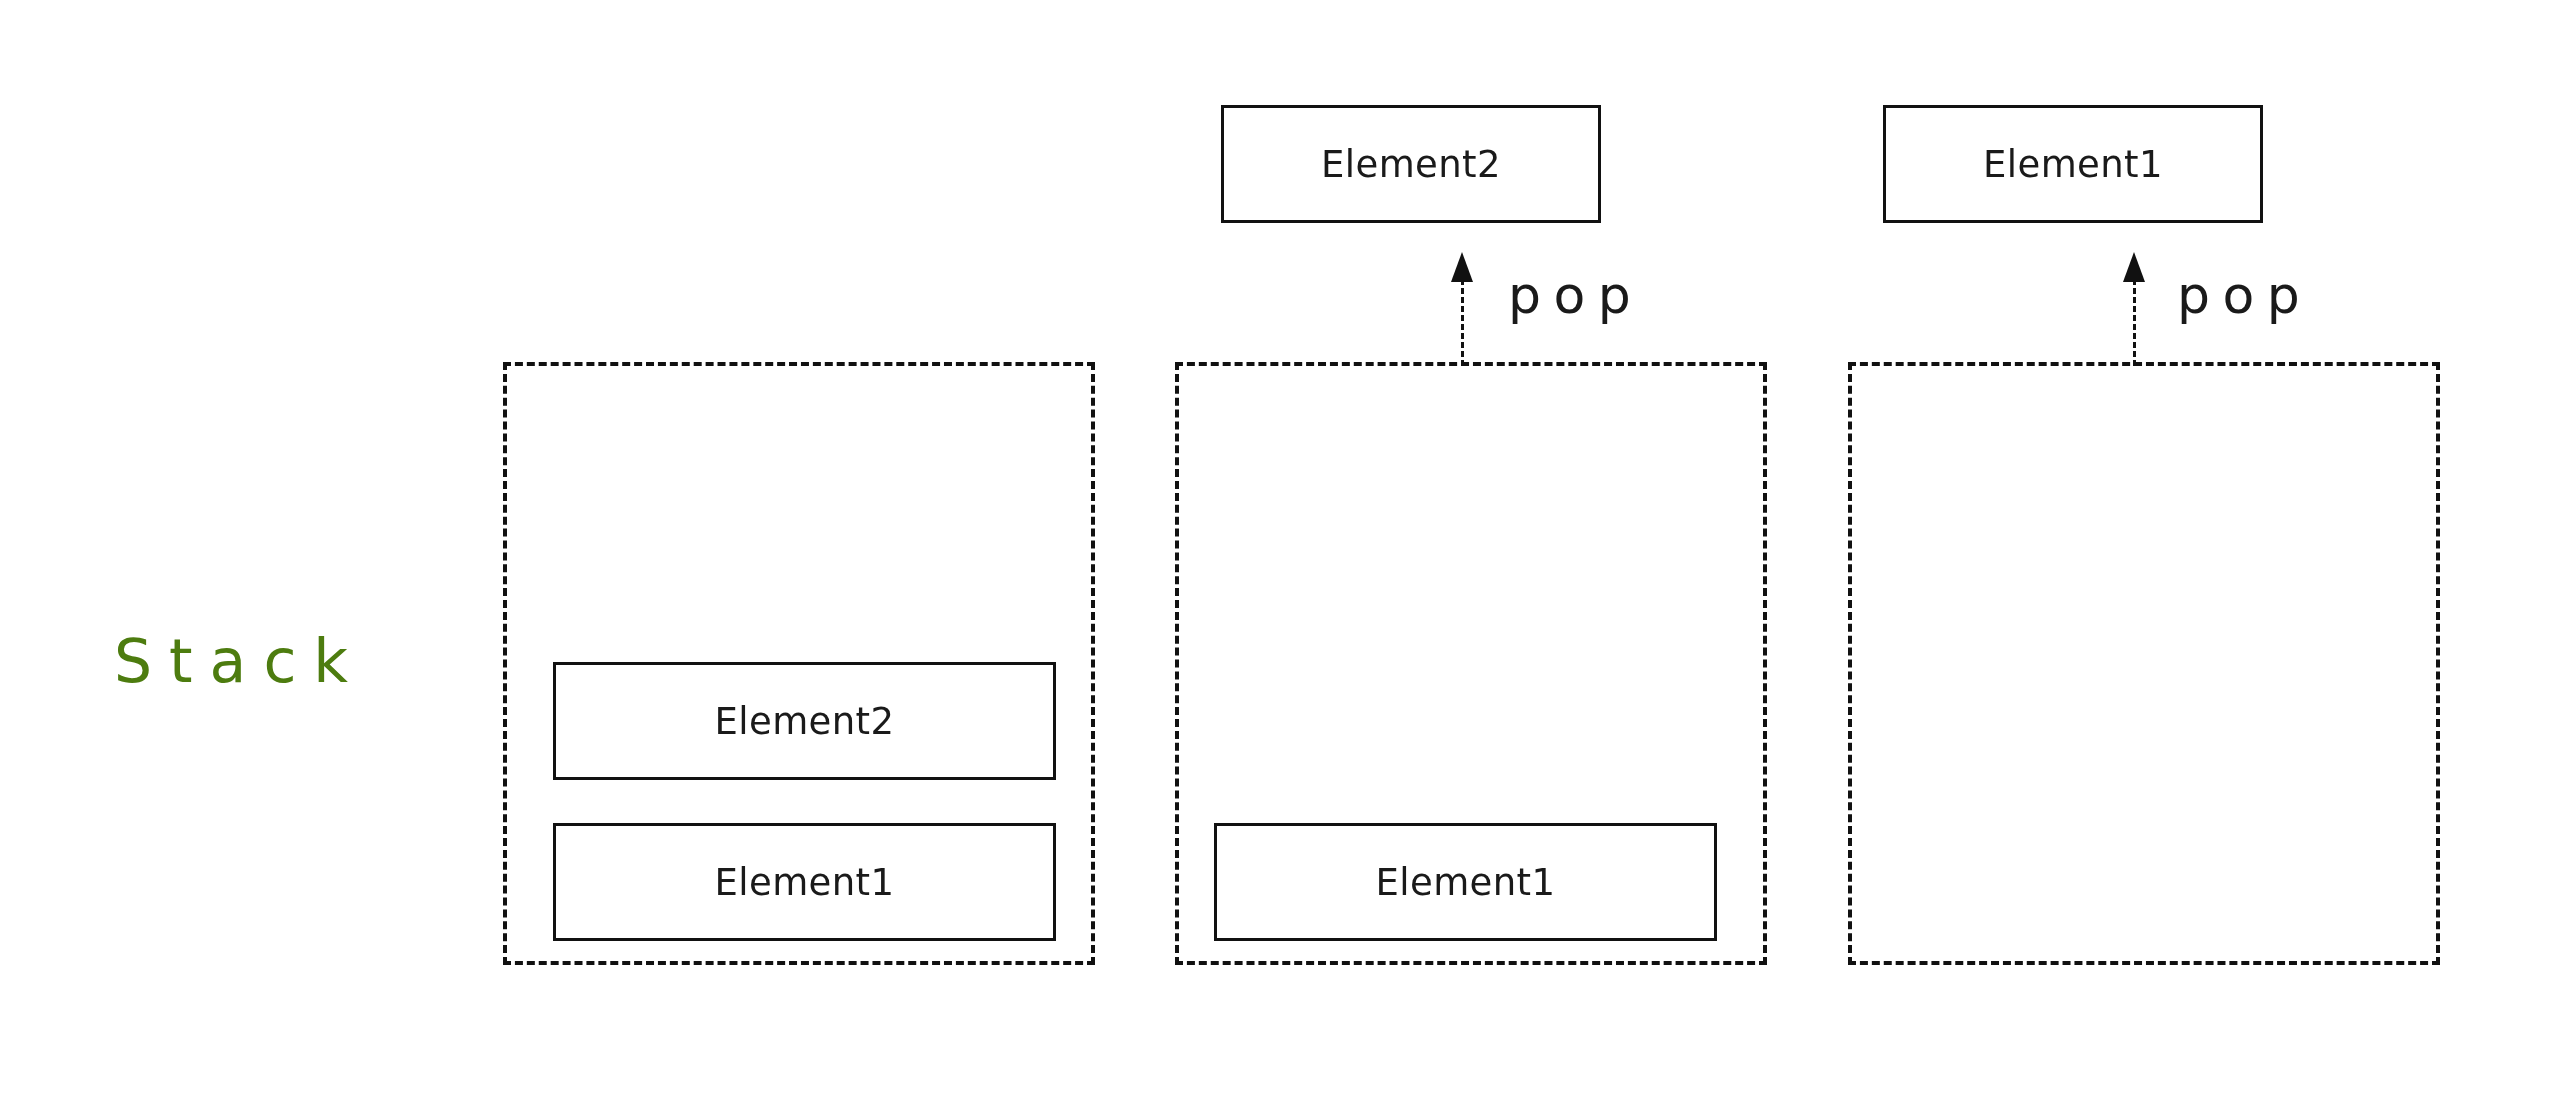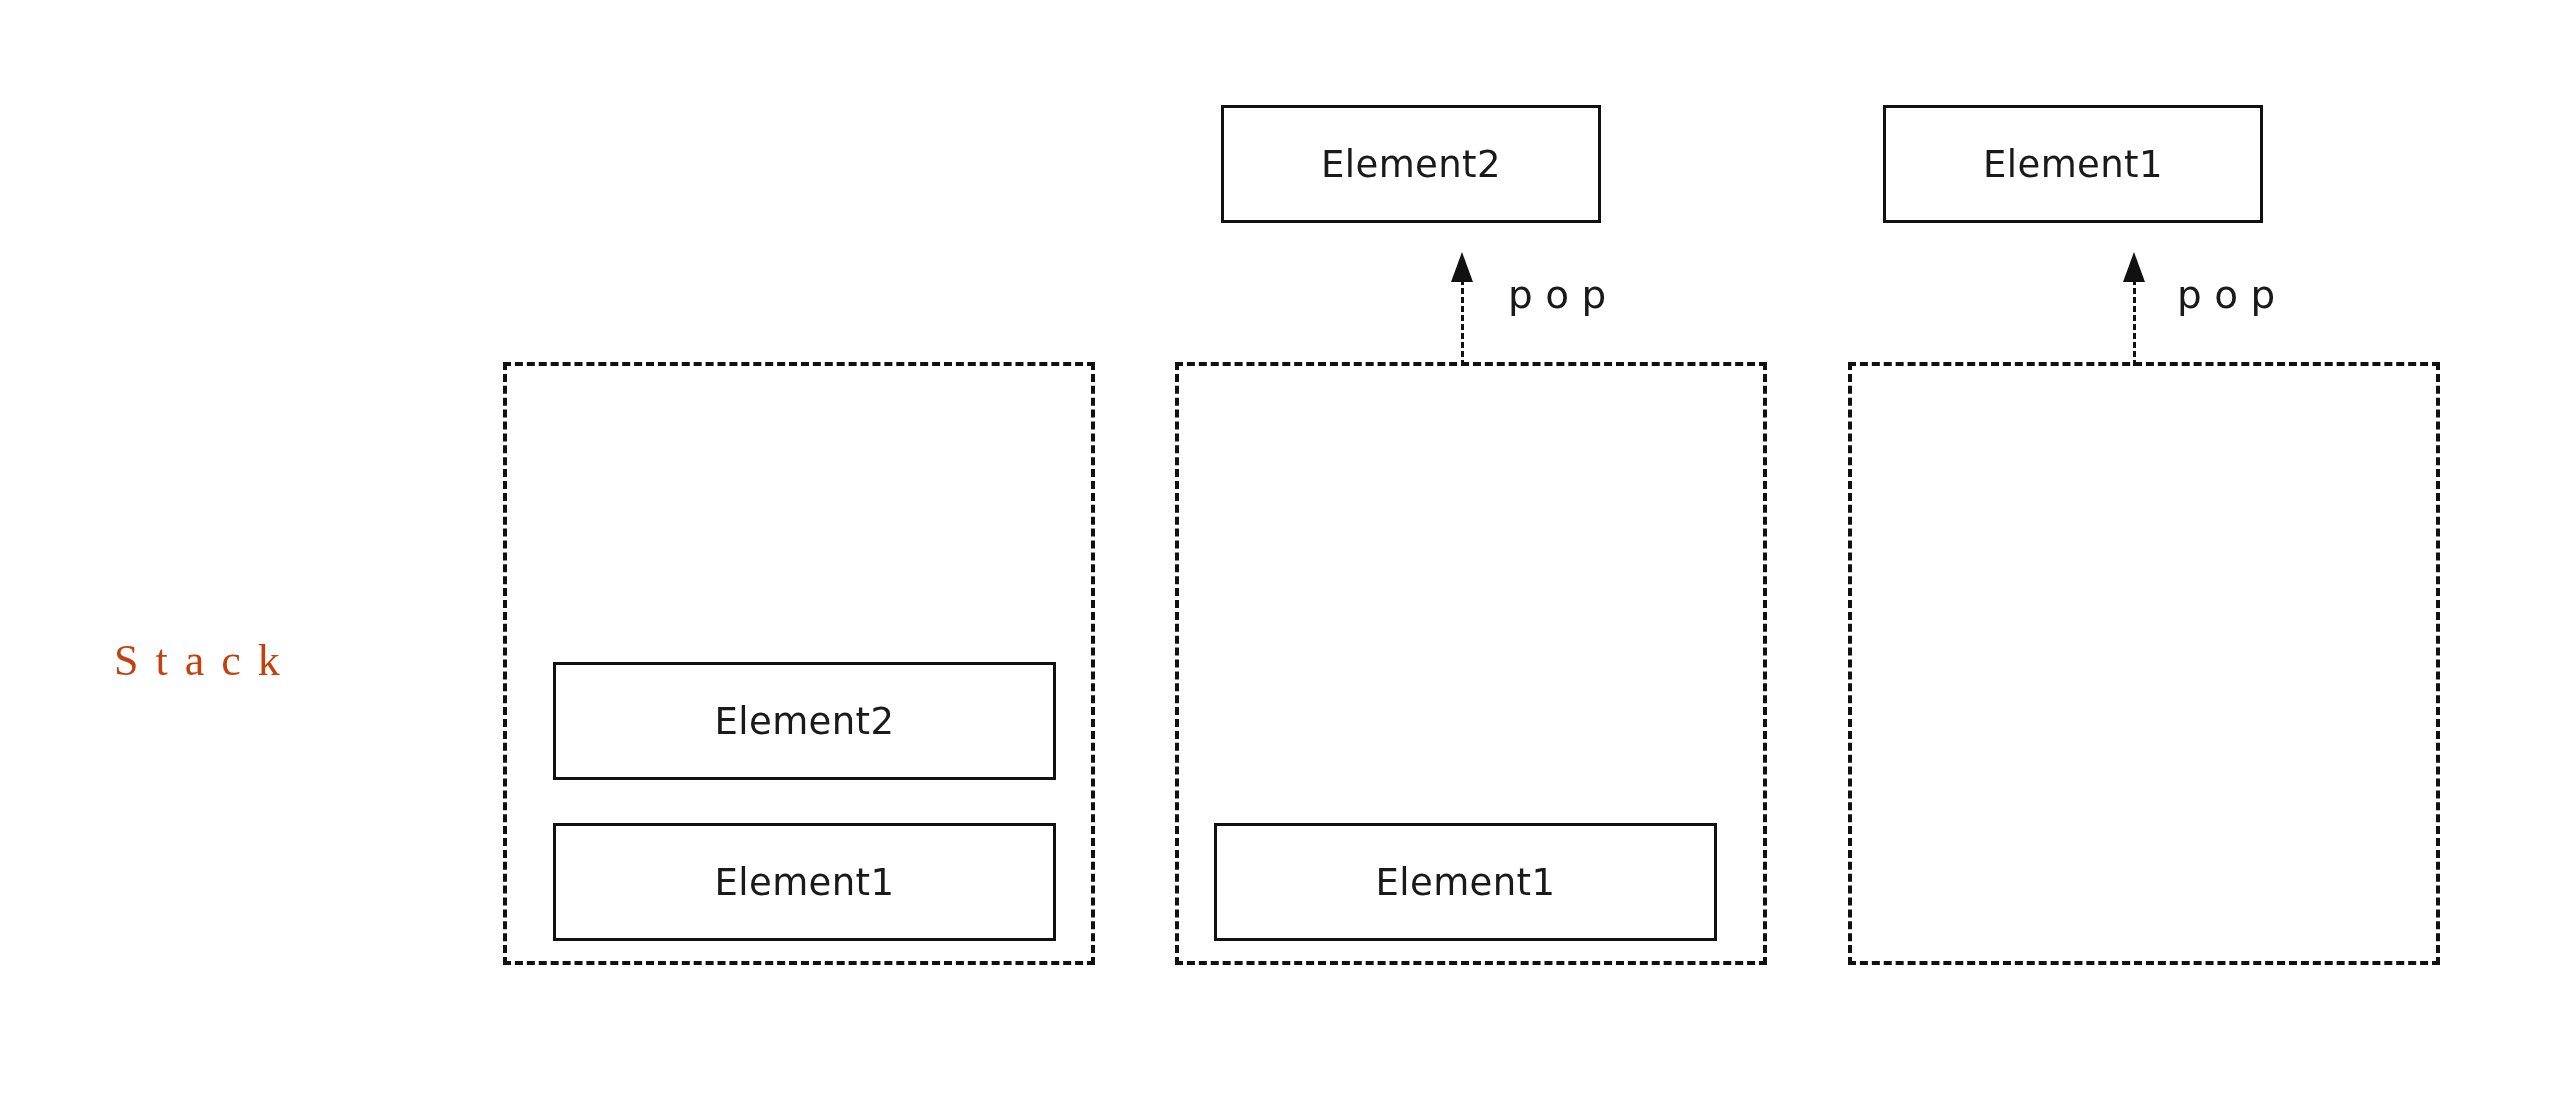--- a/index.html
+++ b/index.html
@@ -22,27 +22,26 @@
     top: 0;
     width: 2576px;
     height: 1103px;
   }
 
   
   .stack-label {
     position: absolute;
     left: 114px;
     top: 629px;
-    font-size: 44px;
+    font-size: 60px;
     letter-spacing: 17px;
     line-height: 64px;
     white-space: nowrap;
-    color: #c2410c;
+    color: #4d7c0f;
     font-weight: 400;
-    font-family: Liberation Serif, serif;
   }
 
   
   .stack-container {
     position: absolute;
     top: 362px;
     width: 592px;
     height: 603px;
     box-sizing: border-box;
     border: 4.5px dashed #111111;
@@ -119,21 +118,21 @@
     height: 0;
     border-left: 11.6px solid transparent;
     border-right: 11.6px solid transparent;
     border-bottom: 30px solid #111111;
   }
 
   
   .pop-label {
     position: absolute;
     top: 270px;
-    font-size: 39px;
+    font-size: 52px;
     letter-spacing: 12.5px;
     line-height: 50px;
     white-space: nowrap;
     color: #1a1a1a;
   }
   .l-col2 { left: 1508px; }
   .l-col3 { left: 2177px; }
 </style>
 </head>
 <body>

